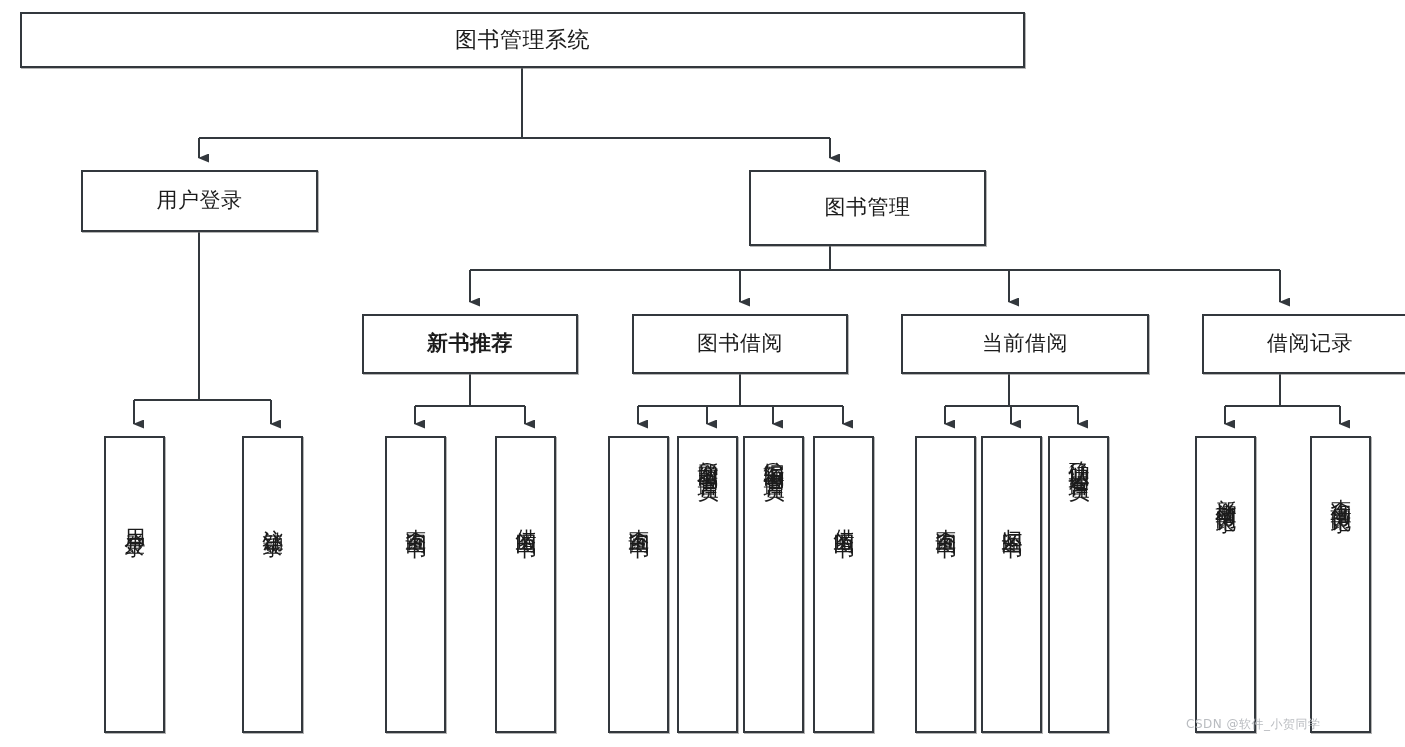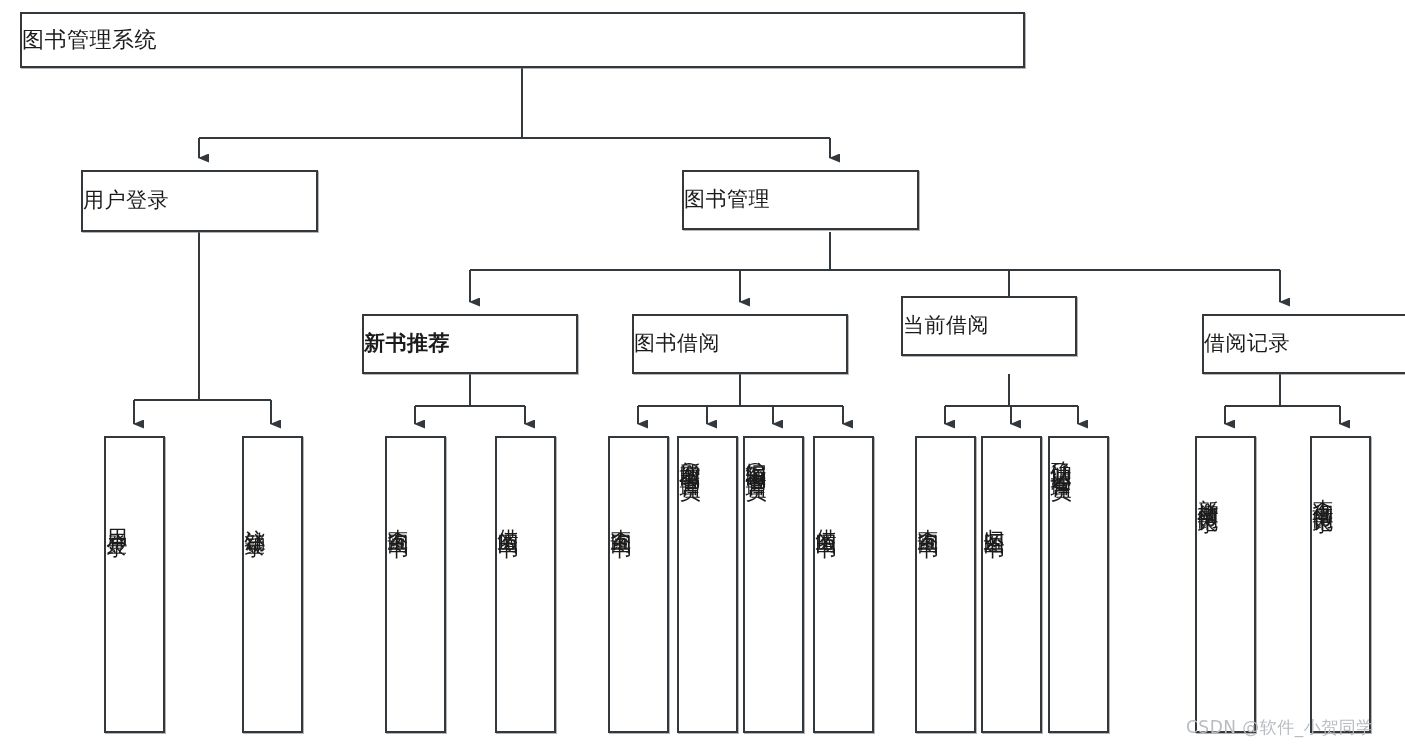--- a/index.html
+++ b/index.html
@@ -27,20 +27,21 @@
     pointer-events: none;
   }
   .node {
     position: absolute;
     box-sizing: border-box;
     background: #ffffff;
     border: 2px solid #33383d;
     box-shadow: 1px 1px 0 rgba(120,120,120,0.55);
     display: flex;
     align-items: center;
+    justify-content: center;
     color: #1b1b1b;
     z-index: 2;
   }
   .node .label {
     display: block;
     text-align: center;
     line-height: 1.12;
     letter-spacing: 0.5px;
   }
   
@@ -64,21 +65,21 @@
     letter-spacing: 3px;
     white-space: nowrap;
   }
   .node.vert.tall-text {
     padding-top: 6px;
   }
   .watermark {
     position: absolute;
     left: 1186px;
     top: 716px;
-    font-size: 17px;
+    font-size: 12px;
     color: #b9bcc0;
     white-space: nowrap;
     z-index: 3;
     letter-spacing: 0.5px;
   }
 </style>
 </head>
 <body>
 
 <div id="diagram-root">
@@ -134,31 +135,31 @@
     </g>
   </svg>
 
   <div class="node horiz root" style="left:20px; top:12px; width:1005px; height:56px;">
     <span class="label">图书管理系统</span>
   </div>
 
   <div class="node horiz" style="left:81px; top:170px; width:237px; height:62px;">
     <span class="label">用户登录</span>
   </div>
-  <div class="node horiz" style="left:682px; top:170px; width:237px; height:60px;">
+  <div class="node horiz" style="left:749px; top:170px; width:237px; height:76px;">
     <span class="label">图书管理</span>
   </div>
 
   <div class="node horiz" style="left:362px; top:314px; width:216px; height:60px;font-weight:bold;">
     <span class="label">新书推荐</span>
   </div>
   <div class="node horiz" style="left:632px; top:314px; width:216px; height:60px;">
     <span class="label">图书借阅</span>
   </div>
-  <div class="node horiz" style="left:901px; top:296px; width:176px; height:60px;">
+  <div class="node horiz" style="left:901px; top:314px; width:248px; height:60px;">
     <span class="label">当前借阅</span>
   </div>
   <div class="node horiz" style="left:1202px; top:314px; width:216px; height:60px;">
     <span class="label">借阅记录</span>
   </div>
 
   <div class="node vert" style="left:104px; top:436px; width:61px; height:297px; padding-top:74px;">
     <span class="label">用户登录</span>
   </div>
   <div class="node vert" style="left:242px; top:436px; width:61px; height:297px; padding-top:74px;">

